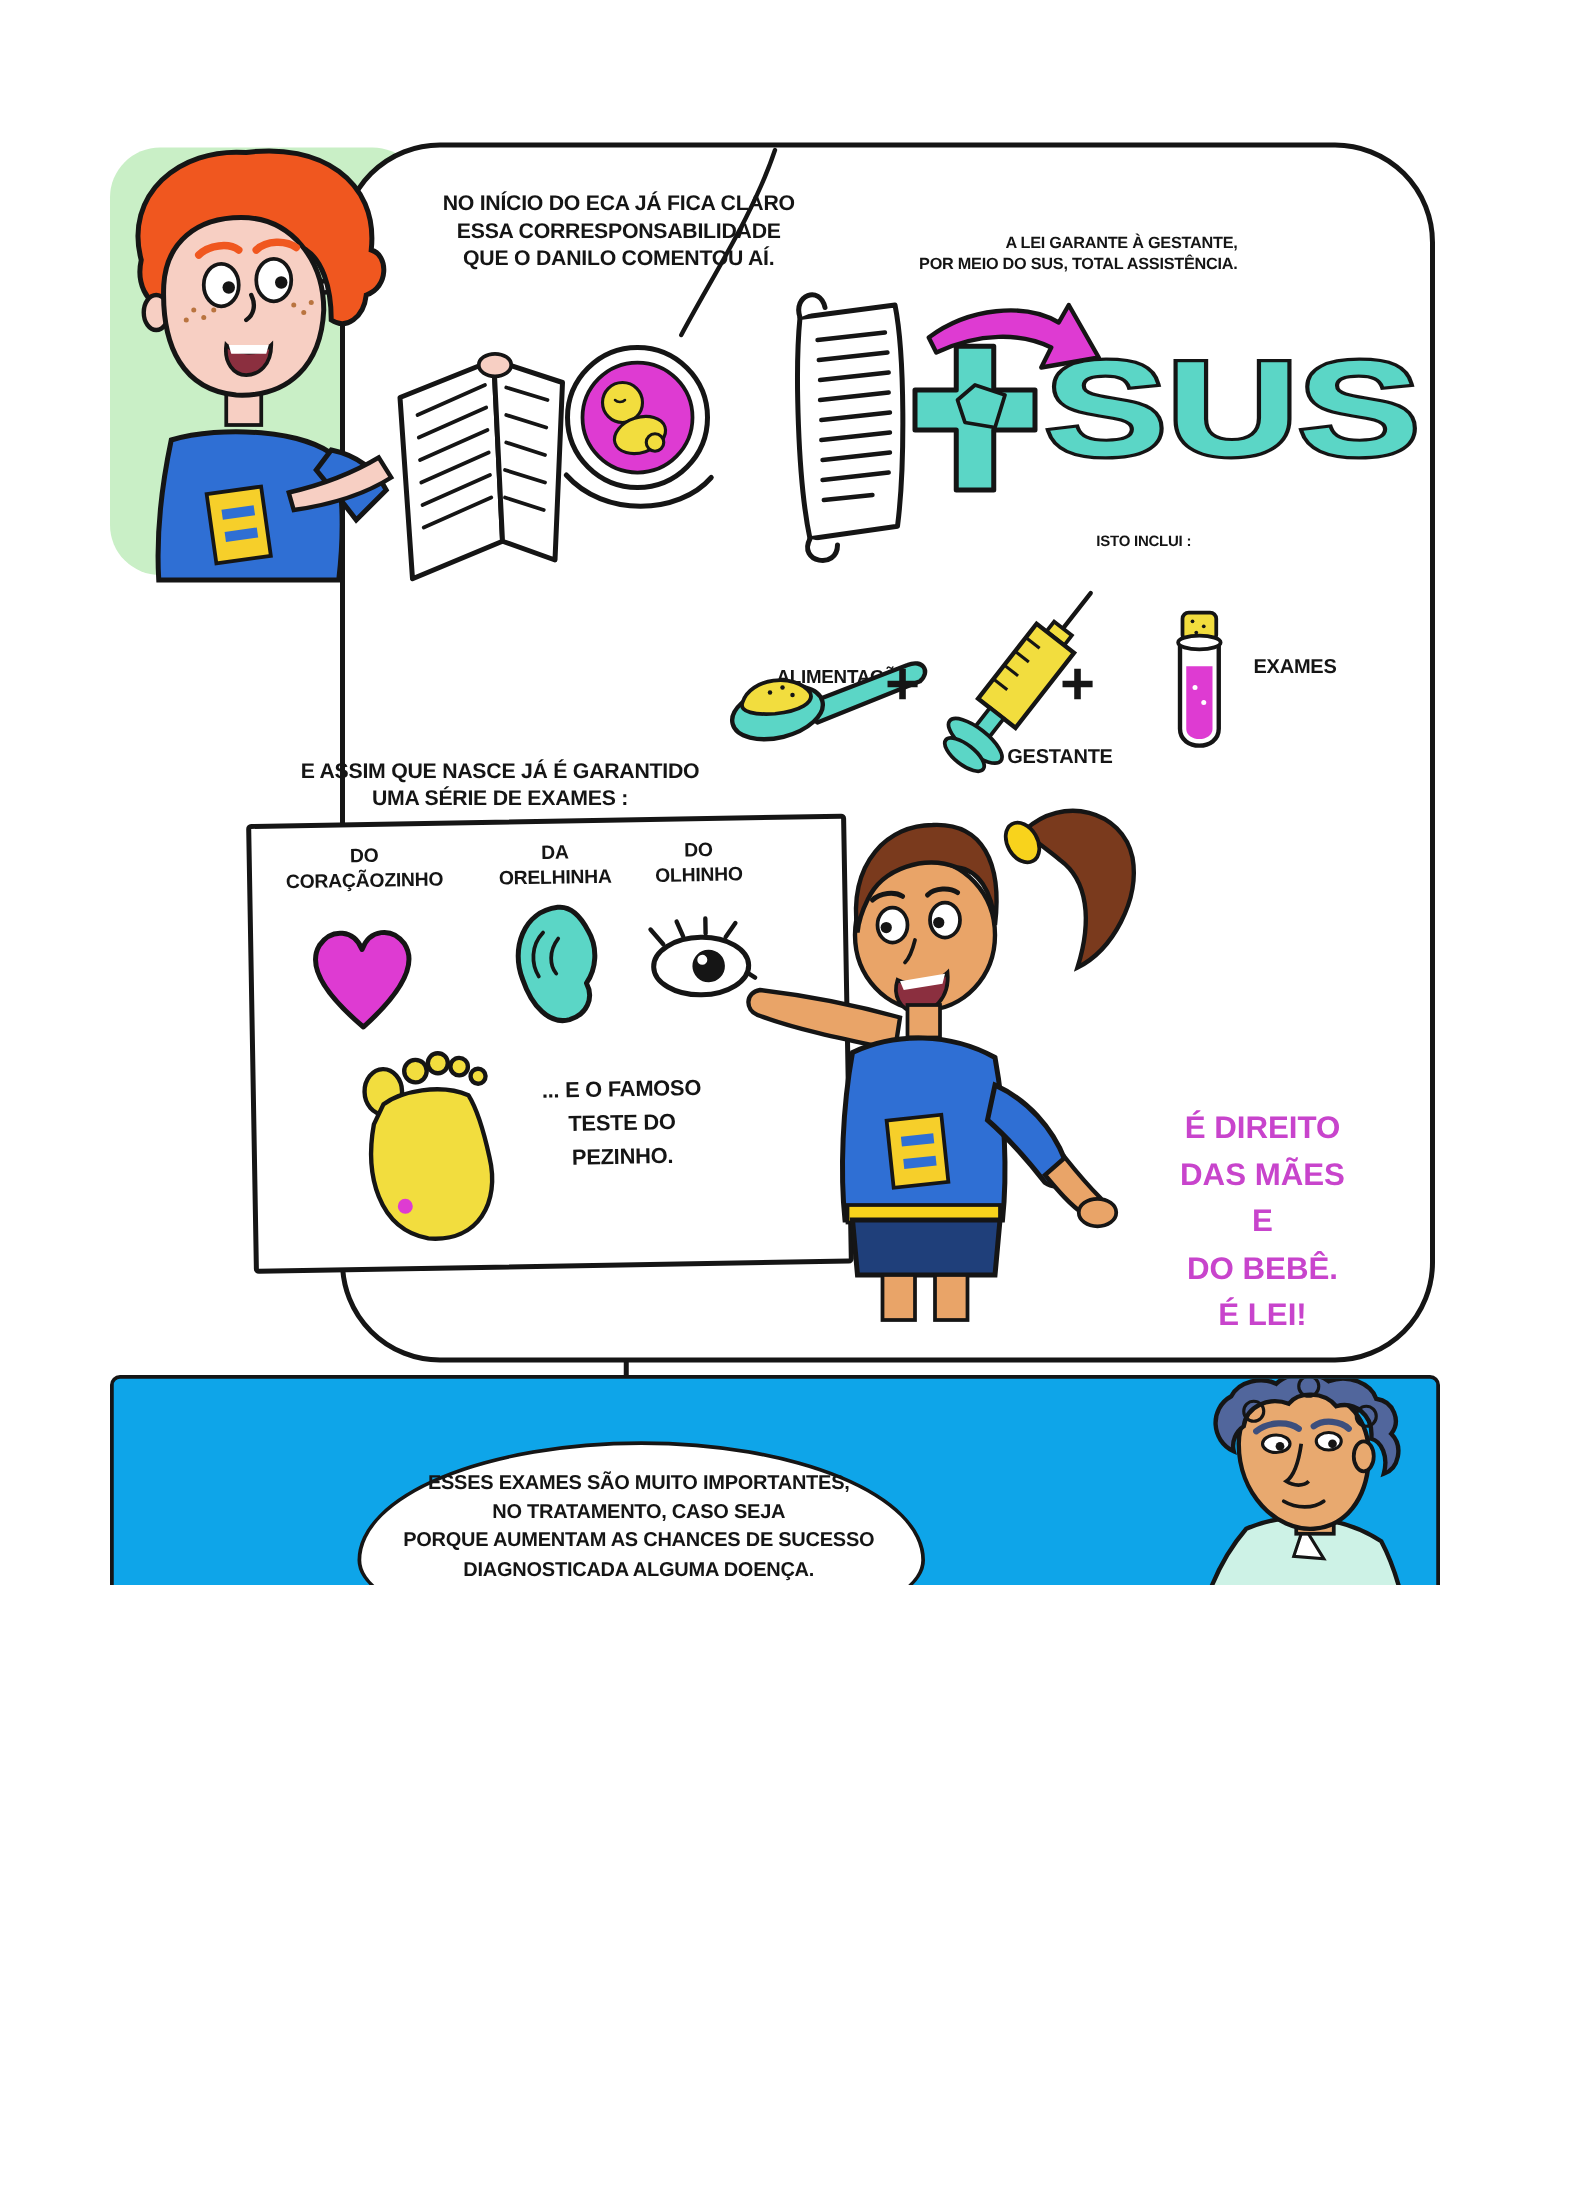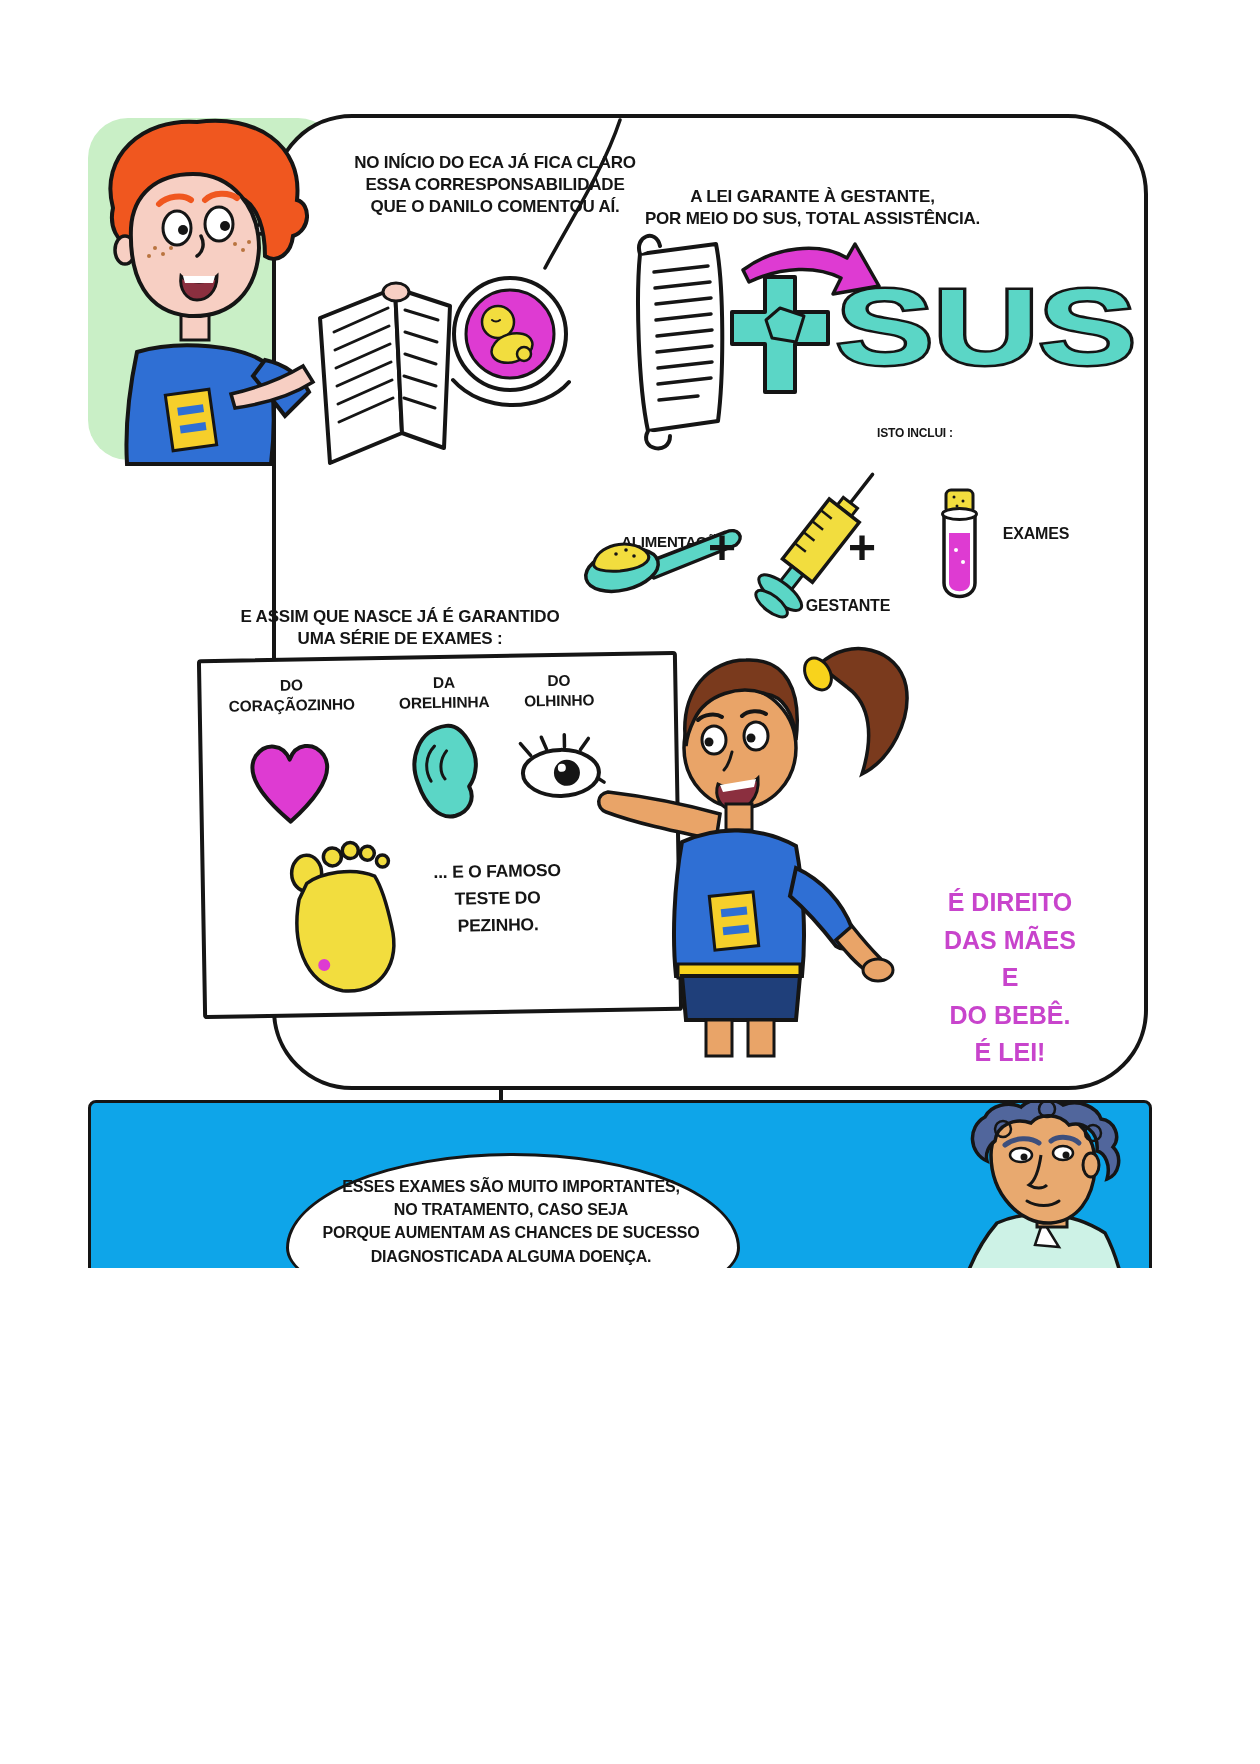--- a/index.html
+++ b/index.html
@@ -82,21 +82,21 @@
       <ellipse cx="86" cy="34" rx="13" ry="9" fill="#f7cfc3" stroke="#151515" stroke-width="3"></ellipse>
     </g>
   </svg>
 
   <div class="abs cap lines" style="left:330px;top:152px;width:330px;font-size:17px;z-index:4;">
     <span>NO INÍCIO DO ECA JÁ FICA CLARO</span>
     <span>ESSA CORRESPONSABILIDADE</span>
     <span>QUE O DANILO COMENTOU AÍ.</span>
   </div>
 
-  <div class="abs cap lines" style="left:635px;top:186px;width:355px;font-size:17px;z-index:4;">
+  <div class="abs cap lines" style="left:635px;top:186px;width:355px;font-size:13px;z-index:4;text-align:right;">
     <span>A LEI GARANTE À GESTANTE,</span>
     <span>POR MEIO DO SUS, TOTAL ASSISTÊNCIA.</span>
   </div>
 
   <svg class="abs" style="left:448px;top:262px;z-index:4;" width="125" height="155" viewBox="0 0 125 155">
     <path d="M5,118 C35,152 95,150 121,120" fill="none" stroke="#151515" stroke-width="4" stroke-linecap="round"></path>
     <circle cx="62" cy="72" r="56" fill="#fff" stroke="#151515" stroke-width="4"></circle>
     <circle cx="62" cy="72" r="44" fill="#de3bd2" stroke="#151515" stroke-width="3"></circle>
     <circle cx="50" cy="60" r="16" fill="#f2dd3e" stroke="#151515" stroke-width="2.5"></circle>
     <ellipse cx="64" cy="86" rx="21" ry="14" fill="#f2dd3e" stroke="#151515" stroke-width="2.5" transform="rotate(-18 64 86)"></ellipse>

